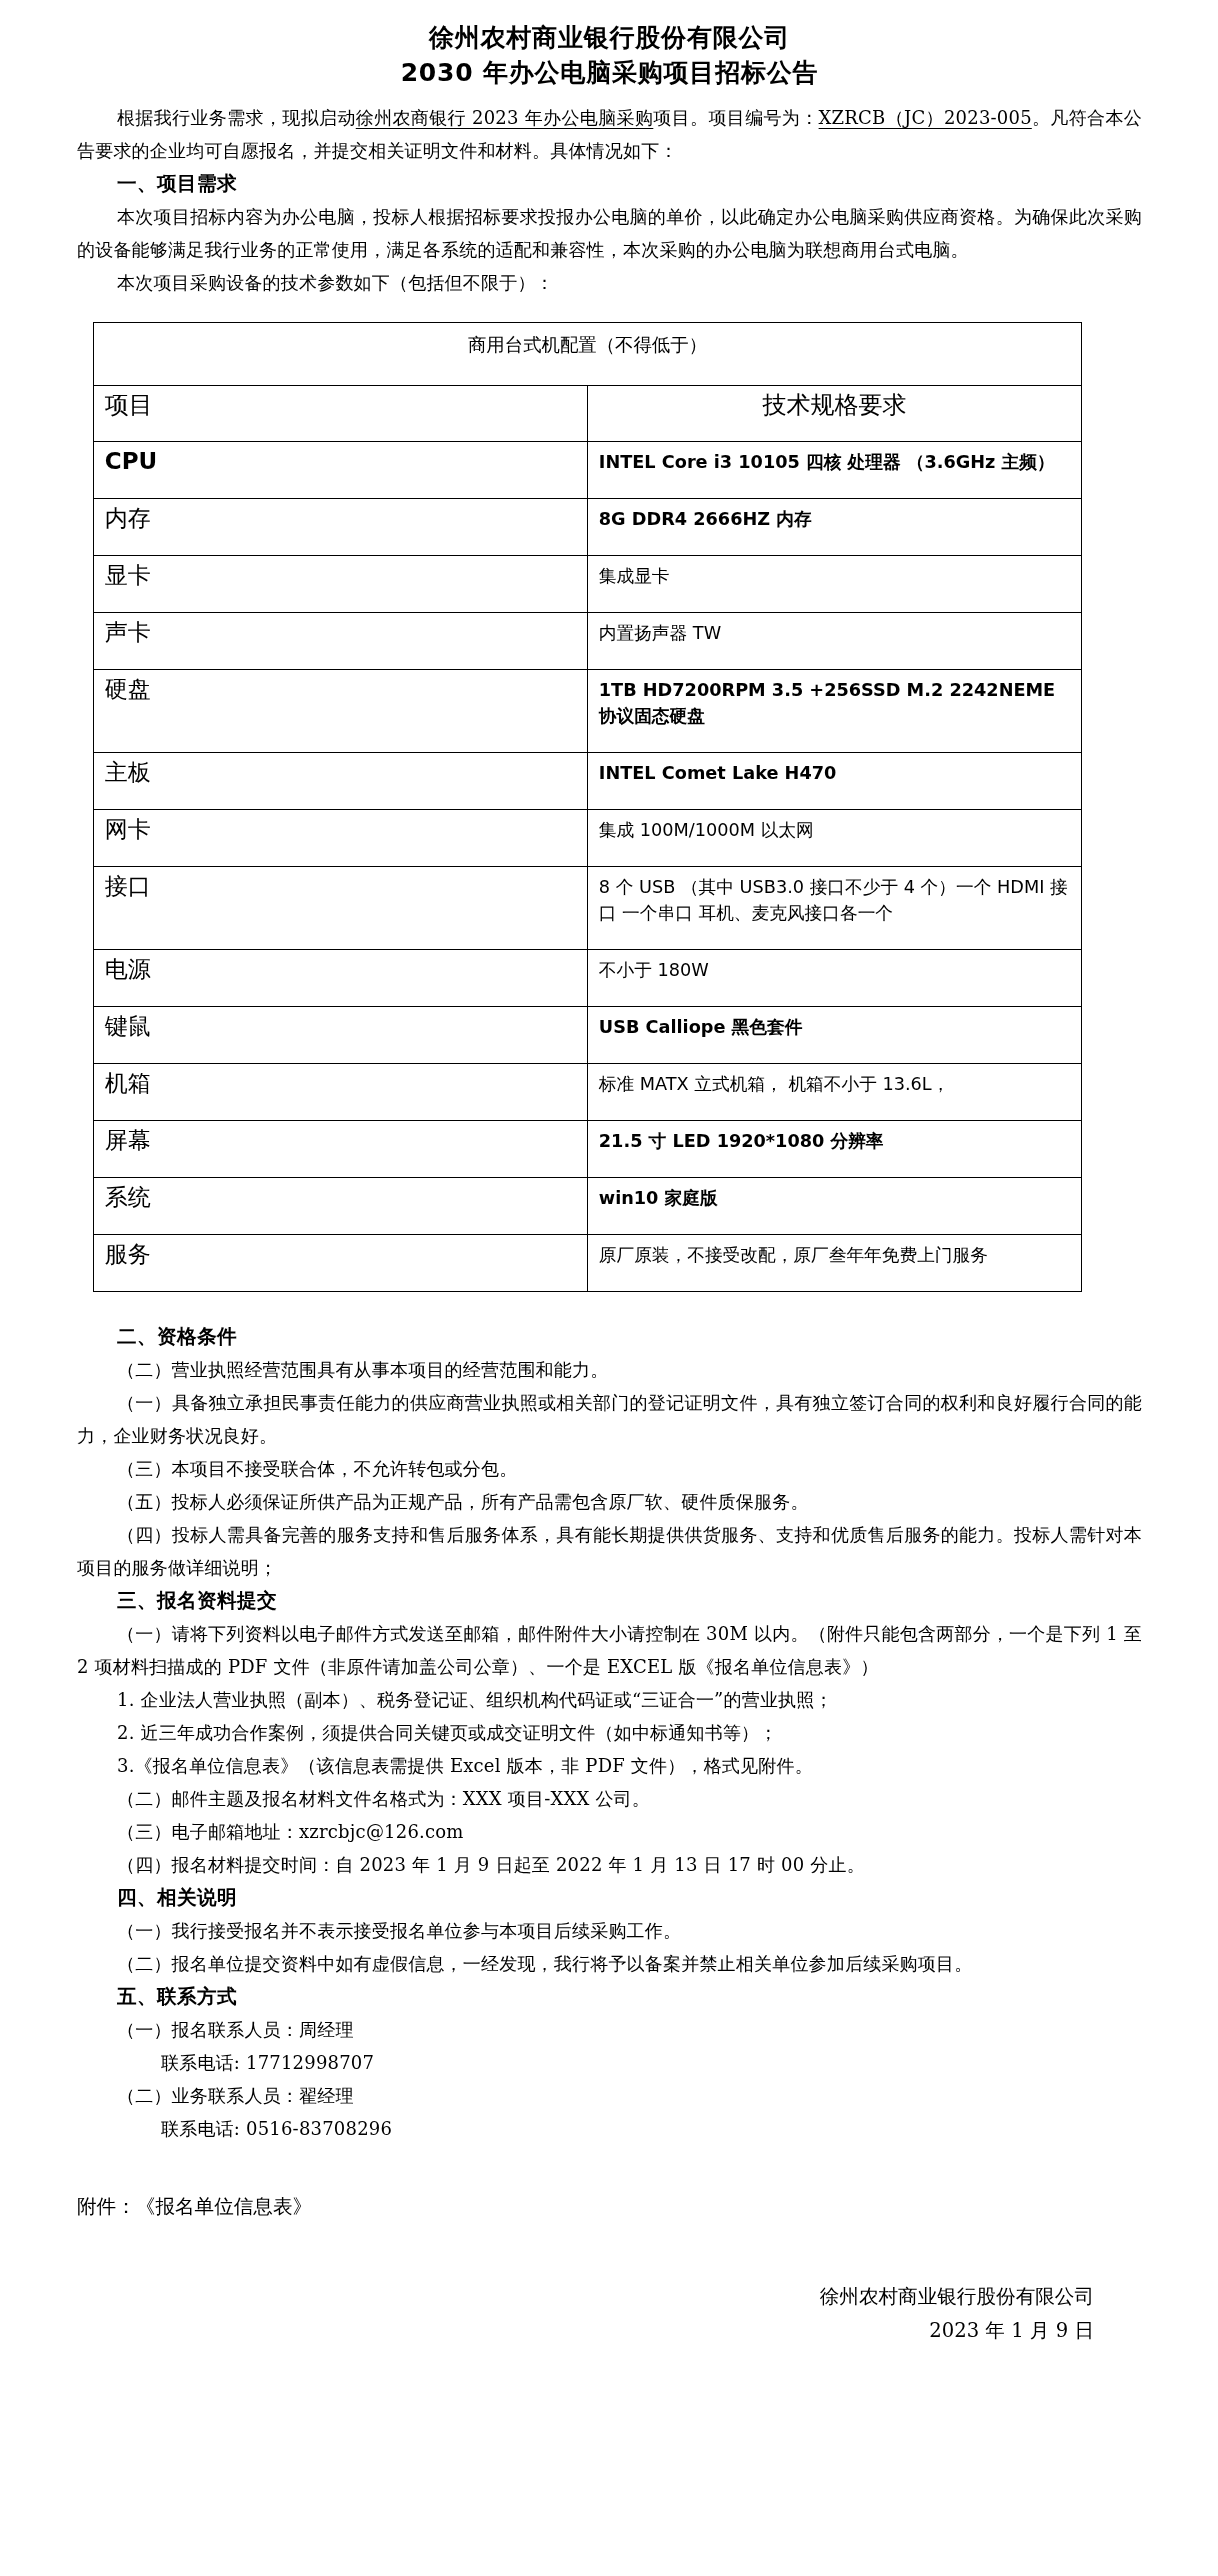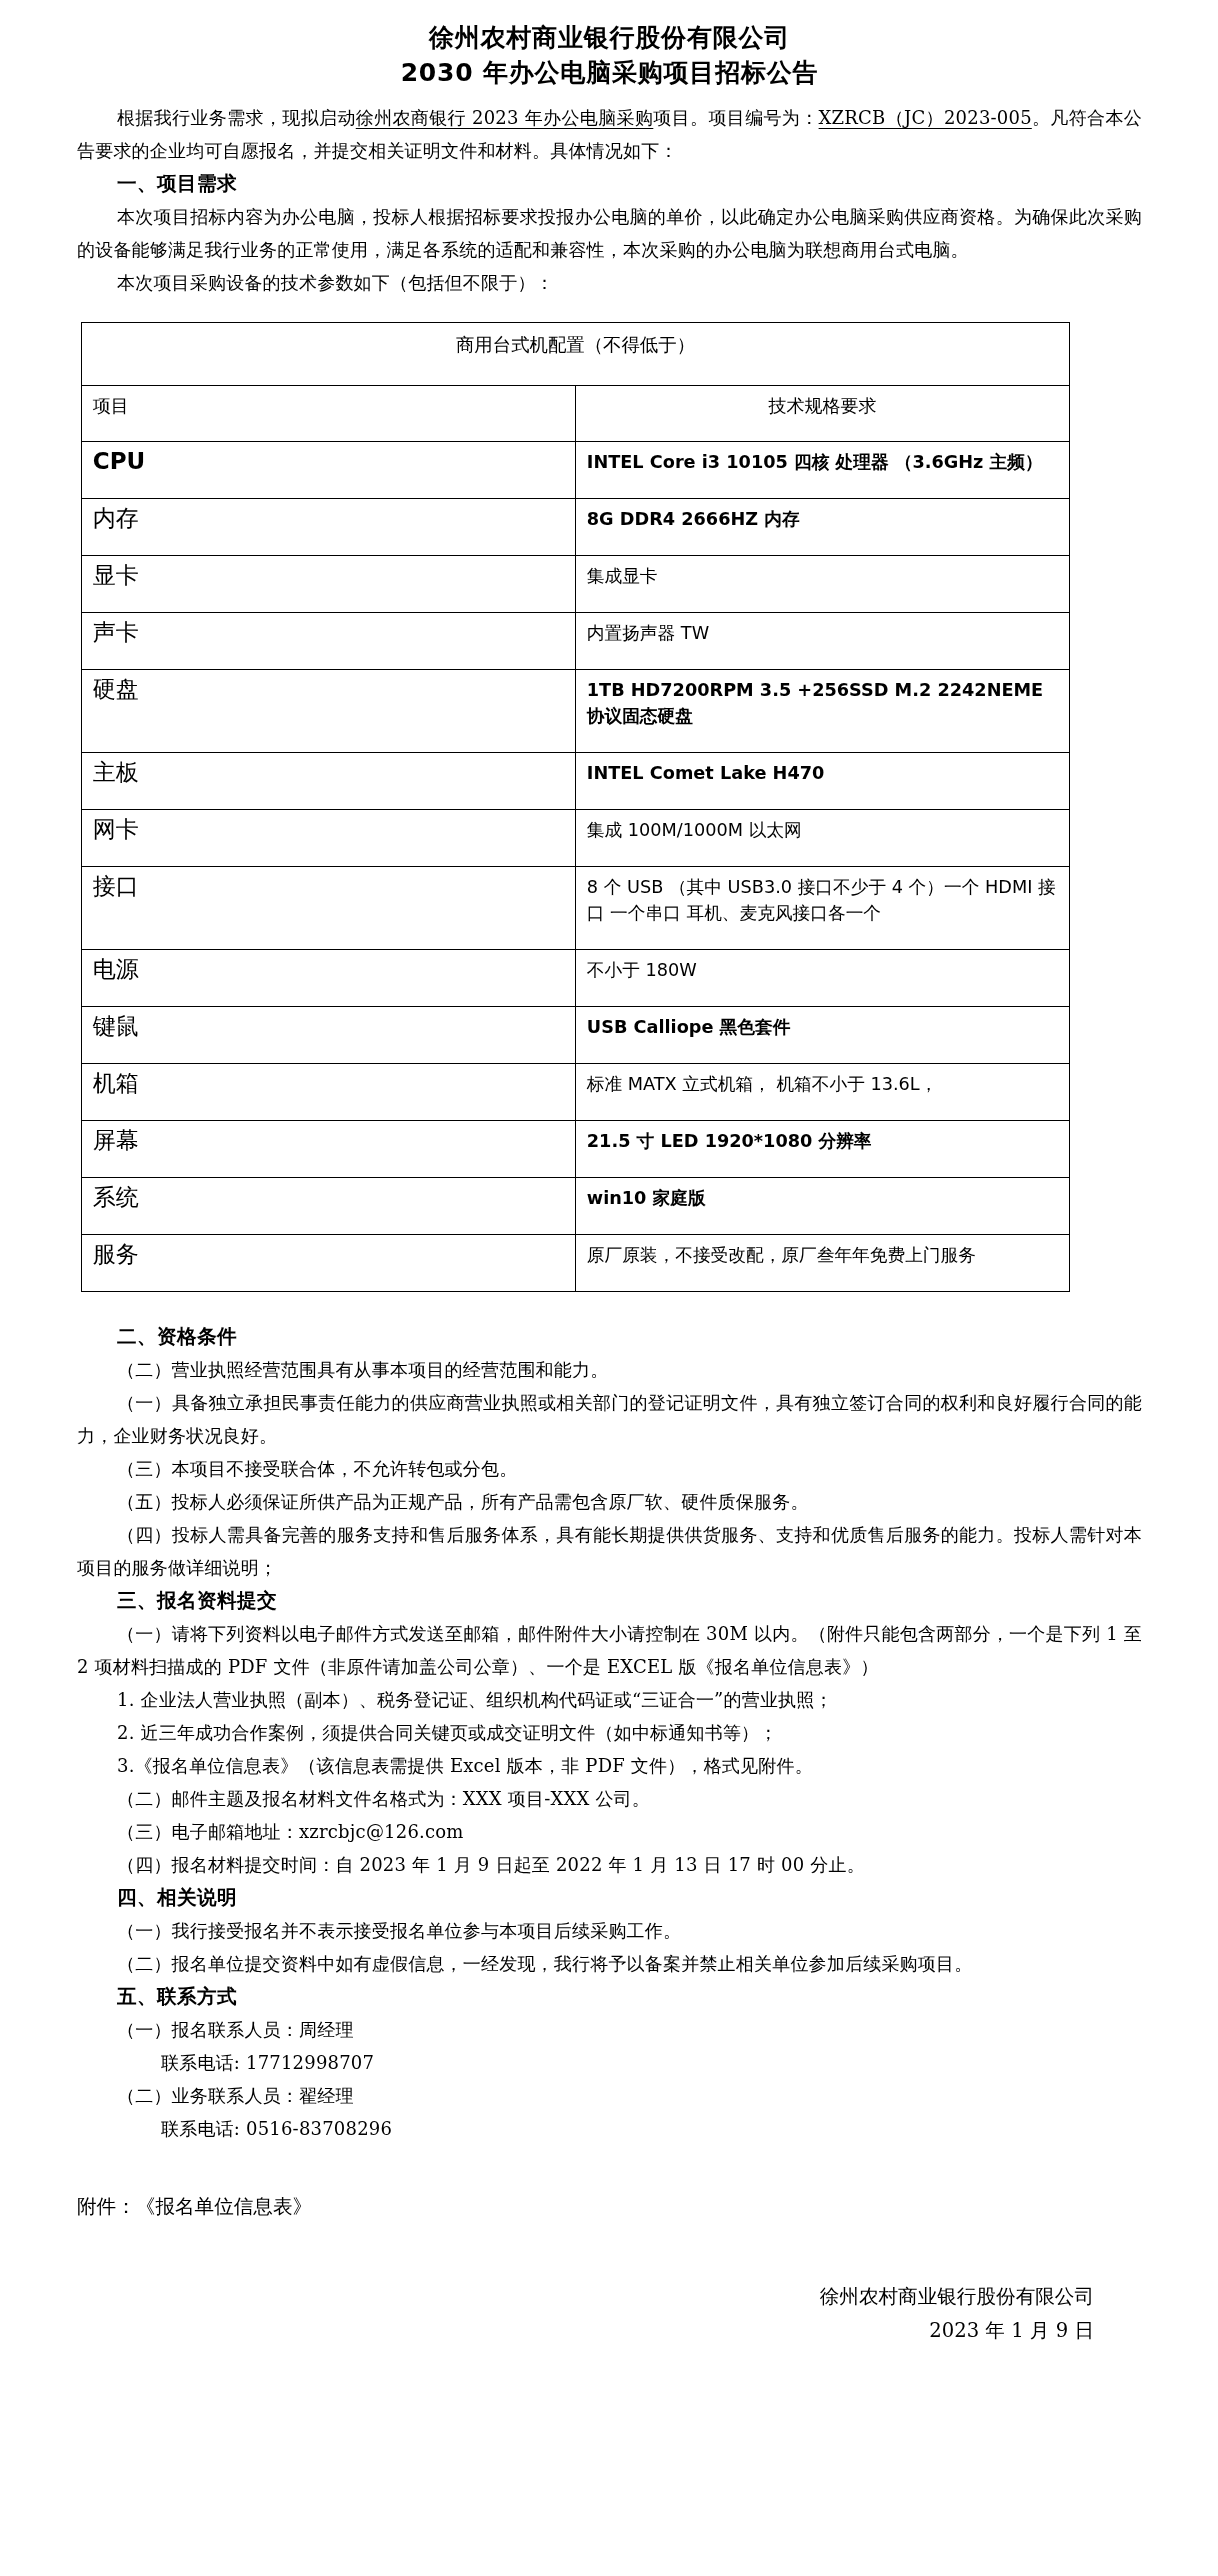--- a/index.html
+++ b/index.html
@@ -65,28 +65,28 @@
     text-indent: 84px;
   }
 
   
   .spec-table-wrap {
     margin: 23px 0 7.7px 0;
   }
   table.spec {
     border-collapse: collapse;
     width: 989px;
-    margin: 0 auto 0 4px;
+    margin: 0 auto 0 16px;
     table-layout: fixed;
   }
   table.spec td {
     border: 0.8px solid #000000;
     vertical-align: top;
     padding: 7px 10.8px 23px 10.8px;
-    font-size: 18px;
+    font-size: 24px;
     line-height: 25px;
   }
   table.spec td.title-cell {
     text-align: center;
     font-size: 18.4px;
     padding: 9.2px 10.8px 28px 10.8px;
   }
   table.spec td.hdr-item {
     width: 114px;
   }

